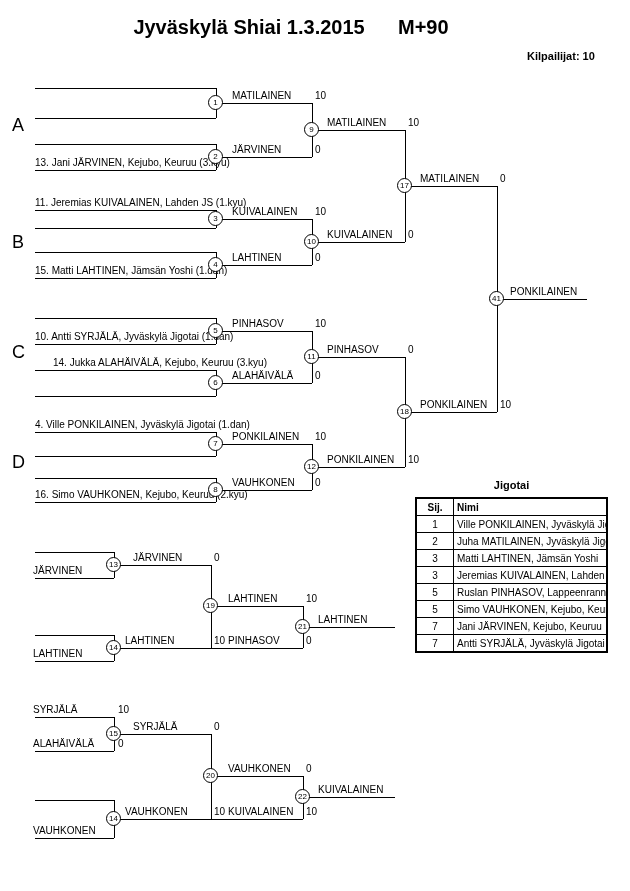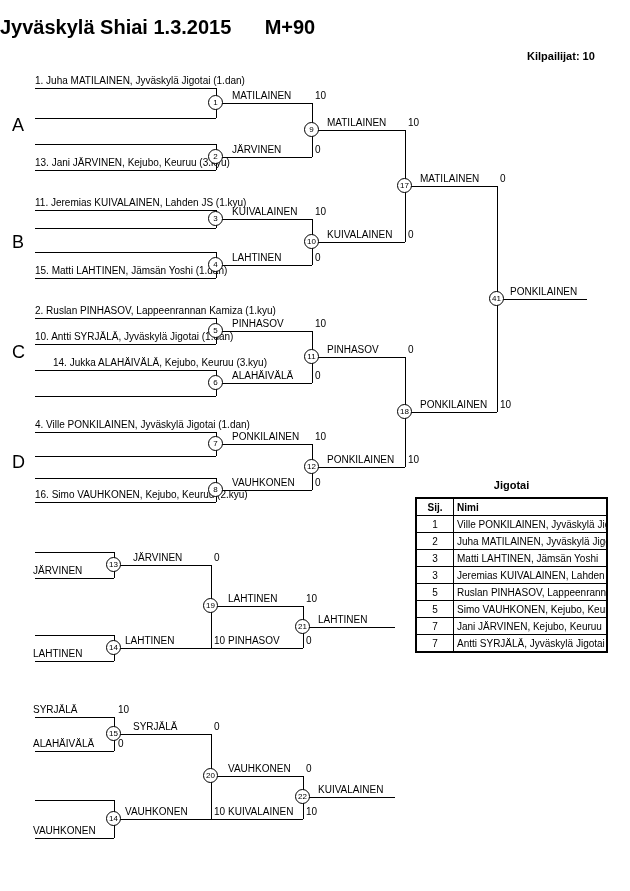--- a/index.html
+++ b/index.html
@@ -1,18 +1,18 @@
 <!DOCTYPE html>
 <html><head>
 <meta charset="utf-8">
 <style>
   html,body{margin:0;padding:0;background:#fff;}
   .page{position:relative;width:630px;height:891px;background:#ffffff;color:#000;
         font-family:"Liberation Sans","DejaVu Sans",sans-serif;overflow:hidden;}
-  .title{position:absolute;left:0;top:16px;width:582px;
+  .title{position:absolute;left:0;top:16px;width:582px;text-align:center;
          font-size:20px;font-weight:bold;white-space:pre;}
   .participants{position:absolute;left:527px;top:50px;font-size:11px;font-weight:bold;}
   .sec{position:absolute;left:12px;font-size:18px;}
   .hl{position:absolute;border-top:1px solid #000;height:0;}
   .vl{position:absolute;border-left:1px solid #000;width:0;}
   .lbl{position:absolute;font-size:10px;line-height:12px;white-space:nowrap;}
   .circle{position:absolute;width:13px;height:13px;border:1px solid #000;border-radius:50%;
           background:#fff;font-size:8px;line-height:13px;text-align:center;z-index:2;}
   .results-title{position:absolute;left:415px;top:479px;width:193px;text-align:center;
                  font-size:11px;font-weight:bold;}
@@ -30,21 +30,20 @@
 <div class="page">
 
   <div class="title">Jyväskylä Shiai 1.3.2015      M+90</div>
   <div class="participants">Kilpailijat: 10</div>
 
   <div class="sec" style="top:115px">A</div>
   <div class="sec" style="top:232px">B</div>
   <div class="sec" style="top:342px">C</div>
   <div class="sec" style="top:452px">D</div>
 
-  <div class="lbl" style="left:35px;top:75px">1. Juha MATILAINEN, Jyväskylä Jigotai (1.dan)</div>
   <div class="hl" style="left:35px;top:88px;width:181px"></div>
   <div class="hl" style="left:35px;top:118px;width:181px"></div>
   <div class="vl" style="left:216px;top:88px;height:30px"></div>
   <div class="circle" style="left:208px;top:95px">1</div>
   <div class="hl" style="left:216px;top:103px;width:96px"></div>
   <div class="lbl" style="left:232px;top:90px">MATILAINEN</div>
 
   <div class="hl" style="left:35px;top:144px;width:181px"></div>
   <div class="lbl" style="left:35px;top:157px">13. Jani JÄRVINEN, Kejubo, Keuruu (3.kyu)</div>
   <div class="hl" style="left:35px;top:170px;width:181px"></div>
@@ -83,21 +82,20 @@
   <div class="hl" style="left:312px;top:242px;width:93px"></div>
   <div class="lbl" style="left:327px;top:229px">KUIVALAINEN</div>
 
   <div class="vl" style="left:405px;top:130px;height:112px"></div>
   <div class="circle" style="left:397px;top:178px">17</div>
   <div class="lbl" style="left:408px;top:117px">10</div>
   <div class="lbl" style="left:408px;top:229px">0</div>
   <div class="hl" style="left:405px;top:186px;width:92px"></div>
   <div class="lbl" style="left:420px;top:173px">MATILAINEN</div>
 
-  <div class="lbl" style="left:35px;top:305px">2. Ruslan PINHASOV, Lappeenrannan Kamiza (1.kyu)</div>
   <div class="hl" style="left:35px;top:318px;width:181px"></div>
   <div class="lbl" style="left:35px;top:331px">10. Antti SYRJÄLÄ, Jyväskylä Jigotai (1.dan)</div>
   <div class="hl" style="left:35px;top:344px;width:181px"></div>
   <div class="vl" style="left:216px;top:318px;height:26px"></div>
   <div class="circle" style="left:208px;top:323px">5</div>
   <div class="hl" style="left:216px;top:331px;width:96px"></div>
   <div class="lbl" style="left:232px;top:318px">PINHASOV</div>
 
   <div class="lbl" style="left:53px;top:357px">14. Jukka ALAHÄIVÄLÄ, Kejubo, Keuruu (3.kyu)</div>
   <div class="hl" style="left:35px;top:370px;width:181px"></div>

